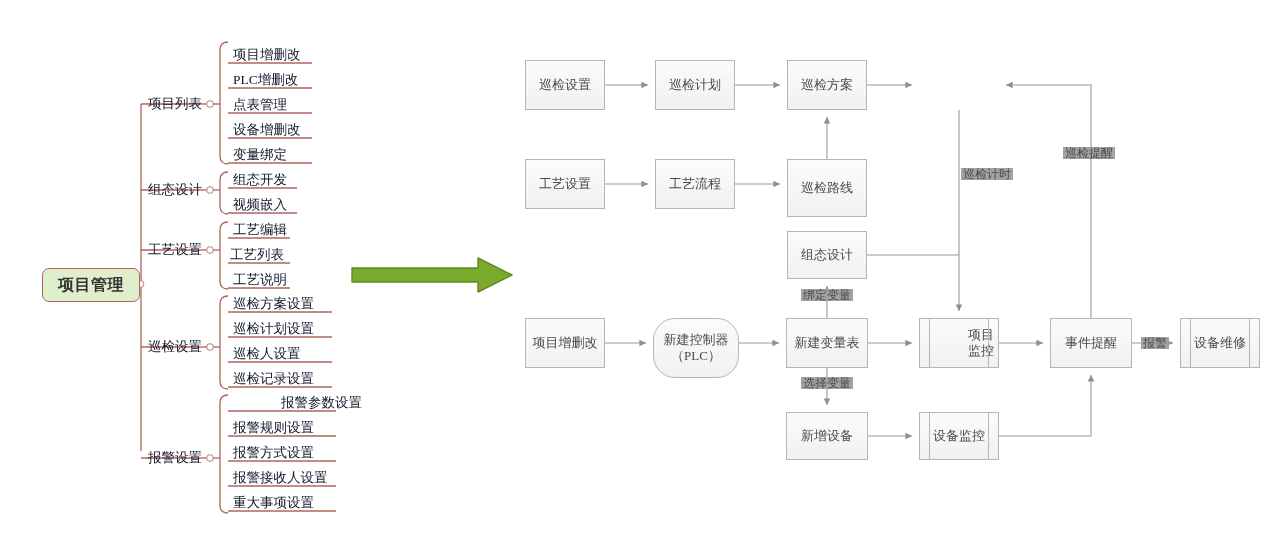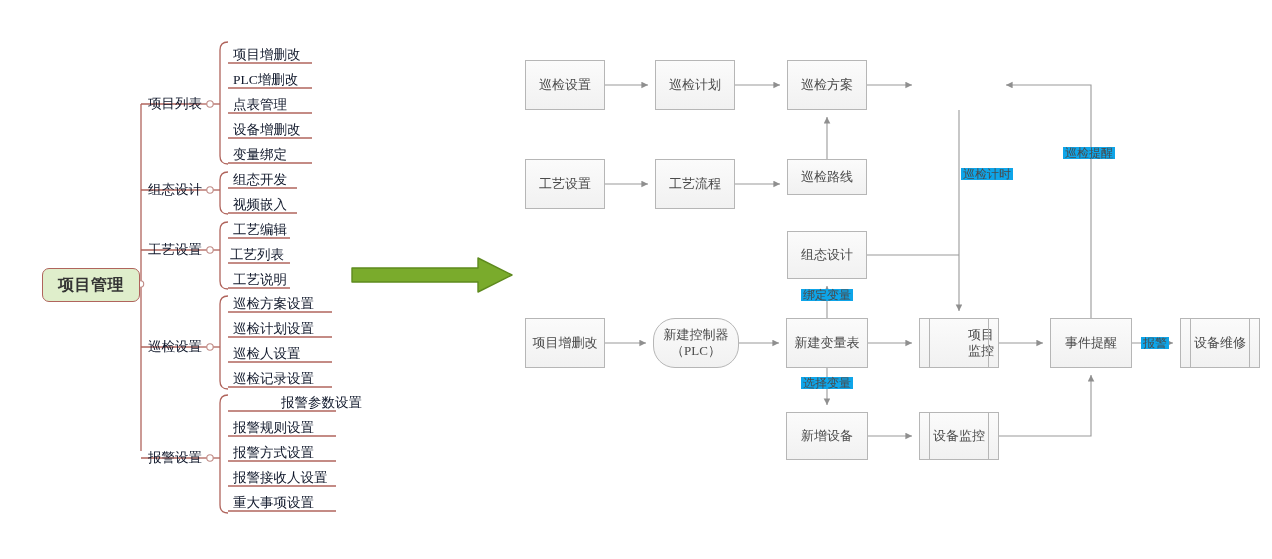--- a/index.html
+++ b/index.html
@@ -68,21 +68,21 @@
     border-left: 1px solid #b6b6b6;
   }
   .fc-box.predef::before { left: 9px; }
   .fc-box.predef::after  { right: 9px; }
   .fc-label {
     position: absolute;
     color: #4a4a4a;
     font-size: 12px;
     font-family: "Liberation Serif", "DejaVu Serif", serif;
     white-space: nowrap;
-    background: #0ea5e9;
+    background: #a3a3a3;
     padding: 0 2px;
     line-height: 1;
   }
 </style>
 </head>
 <body>
 
 <div id="canvas">
 
   <svg class="layer" viewBox="0 0 1272 559">
@@ -227,26 +227,26 @@
   <div class="mm-text mm-leaf" style="left:233px; top:446px;">报警方式设置</div>
   <div class="mm-text mm-leaf" style="left:233px; top:471px;">报警接收人设置</div>
   <div class="mm-text mm-leaf" style="left:233px; top:496px;">重大事项设置</div>
 
   <div class="fc-box" style="left:525px; top:60px; width:80px; height:50px;">巡检设置</div>
   <div class="fc-box" style="left:655px; top:60px; width:80px; height:50px;">巡检计划</div>
   <div class="fc-box" style="left:787px; top:60px; width:80px; height:50px;">巡检方案</div>
 
   <div class="fc-box" style="left:525px; top:159px; width:80px; height:50px;">工艺设置</div>
   <div class="fc-box" style="left:655px; top:159px; width:80px; height:50px;">工艺流程</div>
-  <div class="fc-box" style="left:787px; top:159px; width:80px; height:36px;">巡检路线</div>
+  <div class="fc-box" style="left:787px; top:159px; width:80px; height:58px;">巡检路线</div>
 
   <div class="fc-box" style="left:787px; top:231px; width:80px; height:48px;">组态设计</div>
 
   <div class="fc-box" style="left:525px; top:318px; width:80px; height:50px;">项目增删改</div>
-  <div class="fc-box" style="left:653px; top:318px; width:86px; height:50px;border-radius:22px;">新建控制器
+  <div class="fc-box" style="left:653px; top:318px; width:86px; height:60px;border-radius:22px;">新建控制器
 （PLC）</div>
   <div class="fc-box" style="left:786px; top:318px; width:82px; height:50px;">新建变量表</div>
   <div class="fc-box predef" style="left:919px; top:318px; width:80px; height:50px;padding-left:44px;">项目监控</div>
   <div class="fc-box" style="left:1050px; top:318px; width:82px; height:50px;">事件提醒</div>
   <div class="fc-box" style="left:786px; top:412px; width:82px; height:48px;">新增设备</div>
 
   <div class="fc-box predef" style="left:1180px; top:318px; width:80px; height:50px;">设备维修</div>
   <div class="fc-box predef" style="left:919px; top:412px; width:80px; height:48px;">设备监控</div>
 
   <div class="fc-label" style="left:961px; top:168px;">巡检计时</div>

